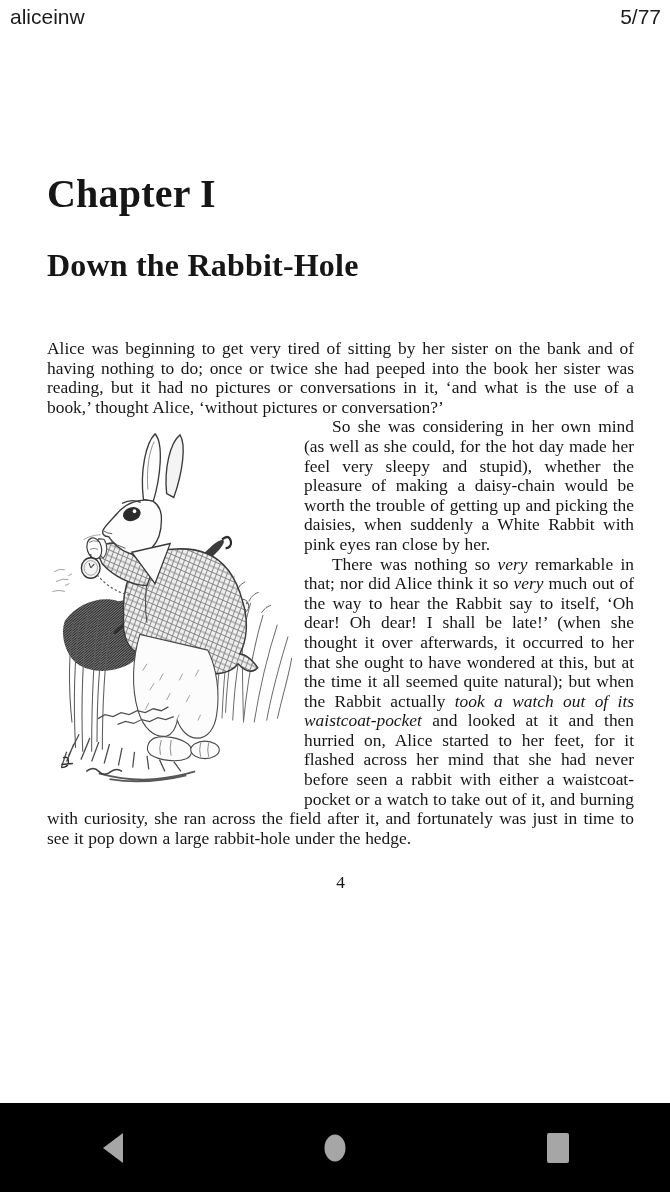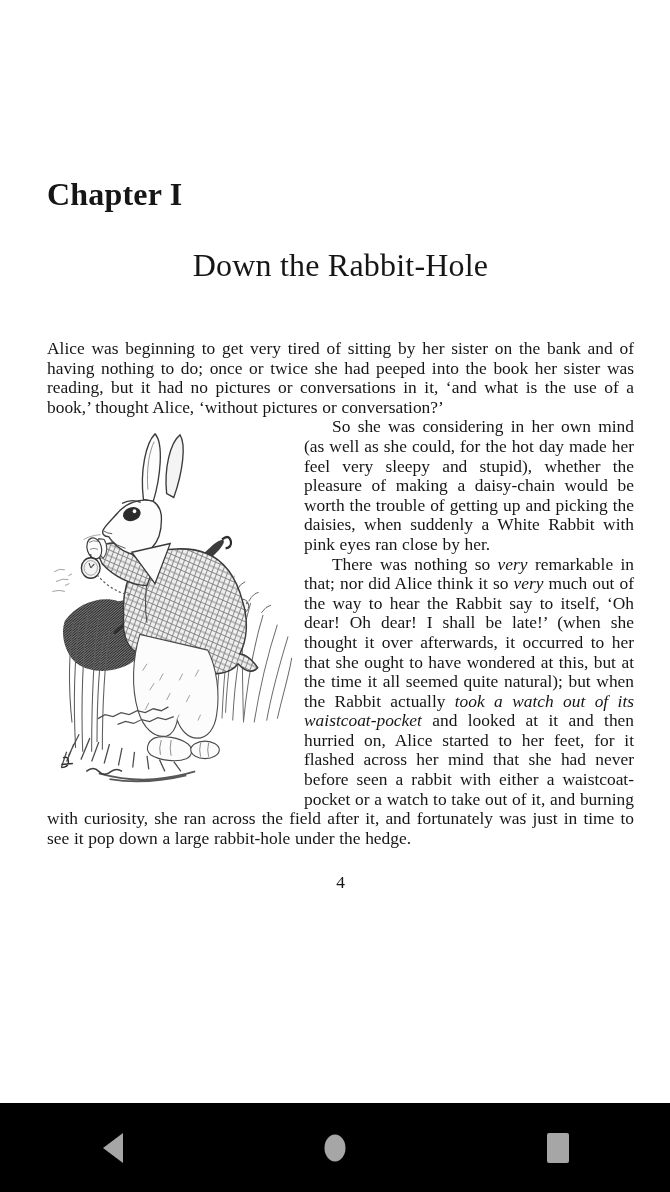--- a/index.html
+++ b/index.html
@@ -11,22 +11,22 @@
   .reader-header{
     position:absolute;top:0;left:0;right:0;height:34px;
     display:flex;justify-content:space-between;align-items:flex-start;
     padding:5px 9px 0 10px;box-sizing:border-box;
     font-family:"Liberation Sans","DejaVu Sans",sans-serif;
     font-size:21px;line-height:23px;color:#1c1c1c;
   }
   
   .page-surface{position:absolute;top:0;left:0;width:670px;height:1103px;background:#ffffff;}
   .page-body{padding:176px 36px 0 47px;}
-  h1.chapter-heading{margin:0;font-size:32px;line-height:36px;font-weight:bold;letter-spacing:.2px;}
-  h2.chapter-title{margin:35px 0 0 0;font-size:32px;line-height:36px;font-weight:normal;letter-spacing:.2px;text-align:center;}
+  h1.chapter-heading{margin:0;font-size:40px;line-height:36px;font-weight:bold;letter-spacing:.2px;}
+  h2.chapter-title{margin:35px 0 0 0;font-size:32px;line-height:36px;font-weight:bold;letter-spacing:.2px;}
   .body-copy{
     margin-top:56px;font-size:17.4px;line-height:19.6px;text-align:justify;
     hyphens:auto;-webkit-hyphens:auto;word-spacing:.02em;
   }
   .body-copy p{margin:0;text-indent:28px;}
   .body-copy p.no-indent{text-indent:0;}
   .illustration{
     float:left;width:250px;height:360px;margin:12px 7px 6px 0;
   }
   .illustration svg{display:block;width:100%;height:100%;}
@@ -134,20 +134,24 @@
         </div>
 
         <p><span>So she was considering in her own mind (as well as she could, for the hot day made her feel very sleepy and stupid), whether the pleasure of making a daisy-chain would be worth the trouble of getting up and picking the daisies, when suddenly a White Rabbit with pink eyes ran close by her.</span></p>
         <p><span>There was nothing so </span><em>very</em><span> remarkable in that; nor did Alice think it so </span><em>very</em><span> much out of the way to hear the Rabbit say to itself, ‘Oh dear! Oh dear! I shall be late!’ (when she thought it over afterwards, it occurred to her that she ought to have wondered at this, but at the time it all seemed quite natural); but when the Rabbit actually </span><em>took a watch out of its waistcoat-pocket</em><span> and looked at it and then hurried on, Alice started to her feet, for it flashed across her mind that she had never before seen a rabbit with either a waistcoat-pocket or a watch to take out of it, and burning with curiosity, she ran across the field after it, and fortunately was just in time to see it pop down a large rabbit-hole under the hedge.</span></p>
       </div>
 
       <div class="page-number">4</div>
     </div>
   </div>
 
+  <div class="reader-header">
+    <span>aliceinw</span>
+    <span>5/77</span>
+  </div>
 
   <div class="nav-bar">
     <div class="nav-btn" aria-label="back">
       <svg width="26" height="34" viewBox="0 0 26 34">
         <polygon points="24,2 24,32 4,17" fill="#a6a6a6"></polygon>
       </svg>
     </div>
     <div class="nav-btn" aria-label="home">
       <svg width="24" height="32" viewBox="0 0 24 32">
         <ellipse cx="12" cy="16" rx="10.5" ry="13.5" fill="#a6a6a6"></ellipse>

